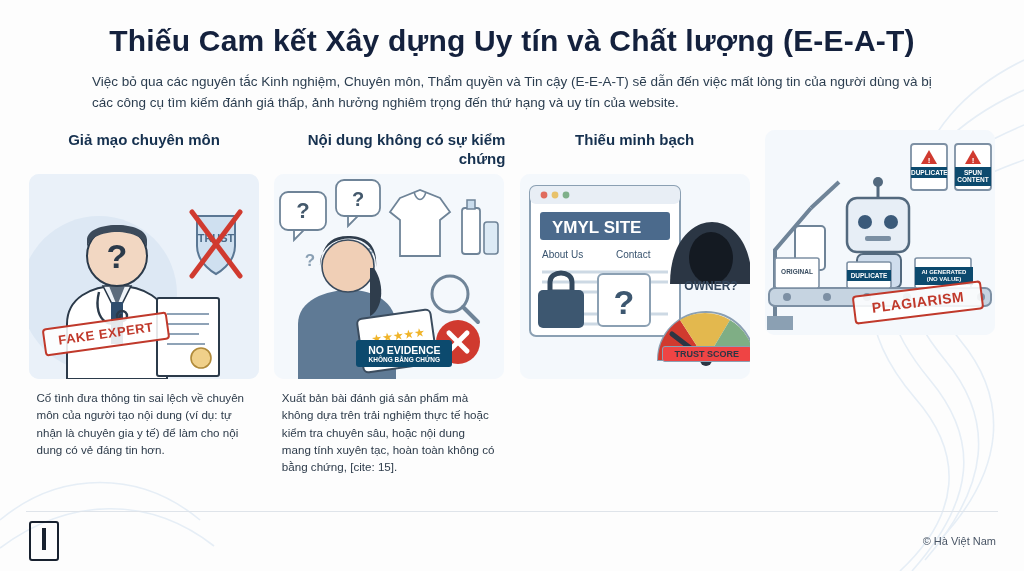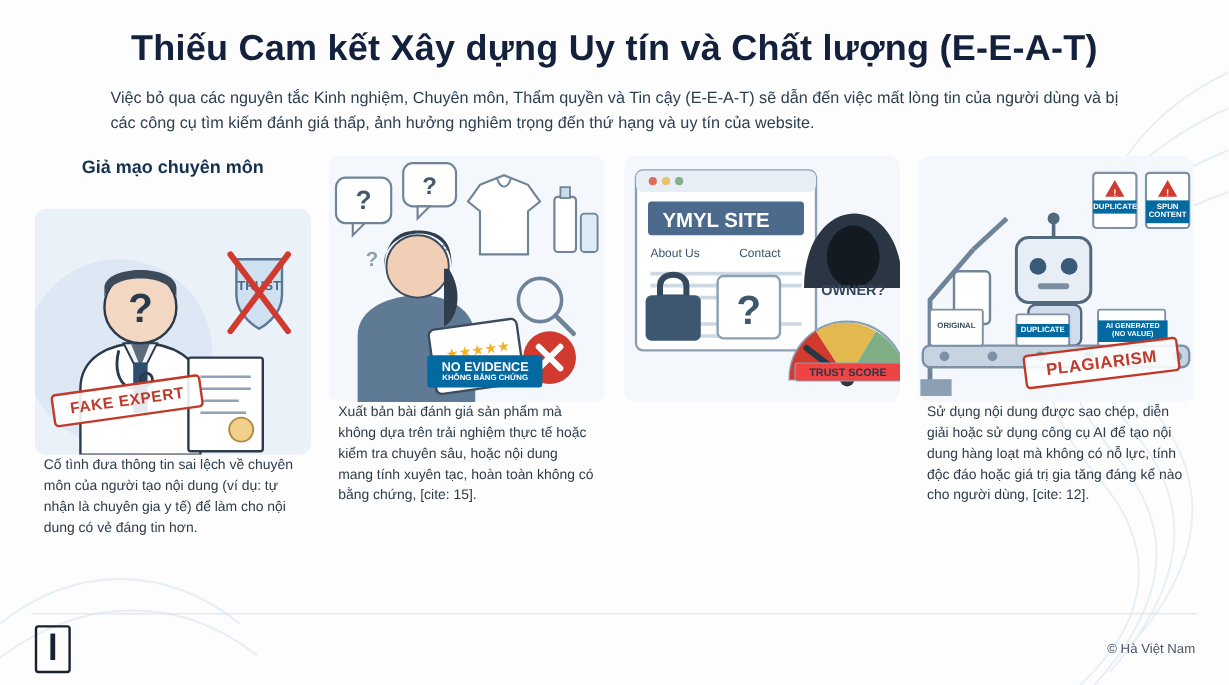--- a/index.html
+++ b/index.html
@@ -71,20 +71,21 @@
   .illus {
     position: relative;
     width: 230px;
     height: 205px;
     border-radius: 10px;
     overflow: hidden;
     background: #eef3fa;
   }
   .illus.plain { background: #f4f8fc; }
   .caption {
+    margin-top: 10px;
     font-size: 11.6px;
     line-height: 1.5;
     color: #2d3b4a;
     text-align: left;
     width: 215px;
   }
   .footer {
     position: absolute;
     left: 0;
     right: 0;
@@ -145,21 +146,21 @@
     font-weight: bold;
     color: #c0392b;
     border: 2px solid #c0392b;
     background: rgba(255,255,255,0.88);
     text-transform: uppercase;
     letter-spacing: 0.5px;
     line-height: 1.1;
     text-align: center;
   }
   .badge-red {
-    background: #0369a1;
+    background: #0c4a6e;
     color: #fff;
     font-weight: bold;
     text-align: center;
     line-height: 1.15;
   }
   .tiny { font-size: 6.5px; }
 </style>
 </head>
 <body>
 
@@ -217,20 +218,21 @@
             <line x1="163" y1="38" x2="211" y2="102"></line>
             <line x1="211" y1="38" x2="163" y2="102"></line>
           </g>
         </svg>
         <div class="stamp" style="left:14px; top:146px; width:122px; padding:5px 0; font-size:13px; transform:rotate(-8deg); border-radius:4px;">FAKE EXPERT</div>
       </div>
       <div class="caption">Cố tình đưa thông tin sai lệch về chuyên môn của người tạo nội dung (ví dụ: tự nhận là chuyên gia y tế) để làm cho nội dung có vẻ đáng tin hơn.</div>
     </div>
 
     <div class="col">
+      <div class="col-title">Nội dung không có sự kiểm chứng</div>
       <div class="illus plain">
         <svg width="230" height="205" viewBox="0 0 230 205">
           <rect width="230" height="205" fill="#f4f8fc"></rect>
 
           <g fill="#ffffff" stroke="#6f8498" stroke-width="1.8">
             <rect x="6" y="18" width="46" height="38" rx="8"></rect>
             <path d="M20,56 L20,66 L30,56 Z"></path>
             <rect x="62" y="6" width="44" height="36" rx="8"></rect>
             <path d="M74,42 L74,52 L84,42 Z"></path>
           </g>
@@ -271,20 +273,21 @@
         </svg>
         <div class="badge-red" style="position:absolute; left:82px; top:166px; width:92px; padding:4px 2px; border-radius:3px;">
           <div style="font-size:10.5px;">NO EVIDENCE</div>
           <div class="tiny">KHÔNG BẰNG CHỨNG</div>
         </div>
       </div>
       <div class="caption">Xuất bản bài đánh giá sản phẩm mà không dựa trên trải nghiệm thực tế hoặc kiểm tra chuyên sâu, hoặc nội dung mang tính xuyên tạc, hoàn toàn không có bằng chứng, [cite: 15].</div>
     </div>
 
     <div class="col">
+      <div class="col-title">Thiếu minh bạch</div>
       <div class="illus plain">
         <svg width="230" height="205" viewBox="0 0 230 205">
           <rect width="230" height="205" fill="#f4f8fc"></rect>
 
           <rect x="10" y="12" width="150" height="150" rx="6" fill="#ffffff" stroke="#8ba0b3" stroke-width="2"></rect>
           <rect x="10" y="12" width="150" height="18" rx="6" fill="#e8eef5"></rect>
           <circle cx="24" cy="21" r="3.4" fill="#e06c5e"></circle>
           <circle cx="35" cy="21" r="3.4" fill="#e8c26a"></circle>
           <circle cx="46" cy="21" r="3.4" fill="#7fb08a"></circle>
           <rect x="20" y="38" width="130" height="28" rx="3" fill="#4b6a8c"></rect>
@@ -366,21 +369,20 @@
         </svg>
         <div class="badge-red" style="position:absolute; left:146px; top:37px; width:36px; font-size:6.5px; padding:2px 0;">DUPLICATE</div>
         <div class="badge-red" style="position:absolute; left:190px; top:37px; width:36px; font-size:6.5px; padding:2px 0;">
           <span>SPUN CONTENT</span>
         </div>
         <div style="position:absolute; left:10px; top:138px; width:44px; text-align:center; font-size:6.5px; font-weight:bold; color:#3a4d60;">ORIGINAL</div>
         <div class="badge-red" style="position:absolute; left:82px; top:140px; width:44px; font-size:6.5px; padding:2px 0;">DUPLICATE</div>
         <div class="badge-red" style="position:absolute; left:150px; top:137px; width:56px; font-size:6px; padding:2px 1px;">AI GENERATED (NO VALUE)</div>
         <div class="stamp" style="left:88px; top:158px; width:126px; padding:5px 0; font-size:14px; transform:rotate(-7deg); border-radius:4px;">PLAGIARISM</div>
       </div>
-      <div class="caption">Sử dụng nội dung được sao chép, diễn giải hoặc sử dụng công cụ AI để tạo nội dung hàng loạt mà không có nỗ lực, tính độc đáo hoặc giá trị gia tăng đáng kể nào cho người dùng, [cite: 12].</div>
     </div>
 
   </div>
 
   <div class="footer">
     <div class="footer-line"></div>
     <div class="logo">
       <div class="logo-mark"></div>
       <div class="logo-text">
         <div>THE</div>

